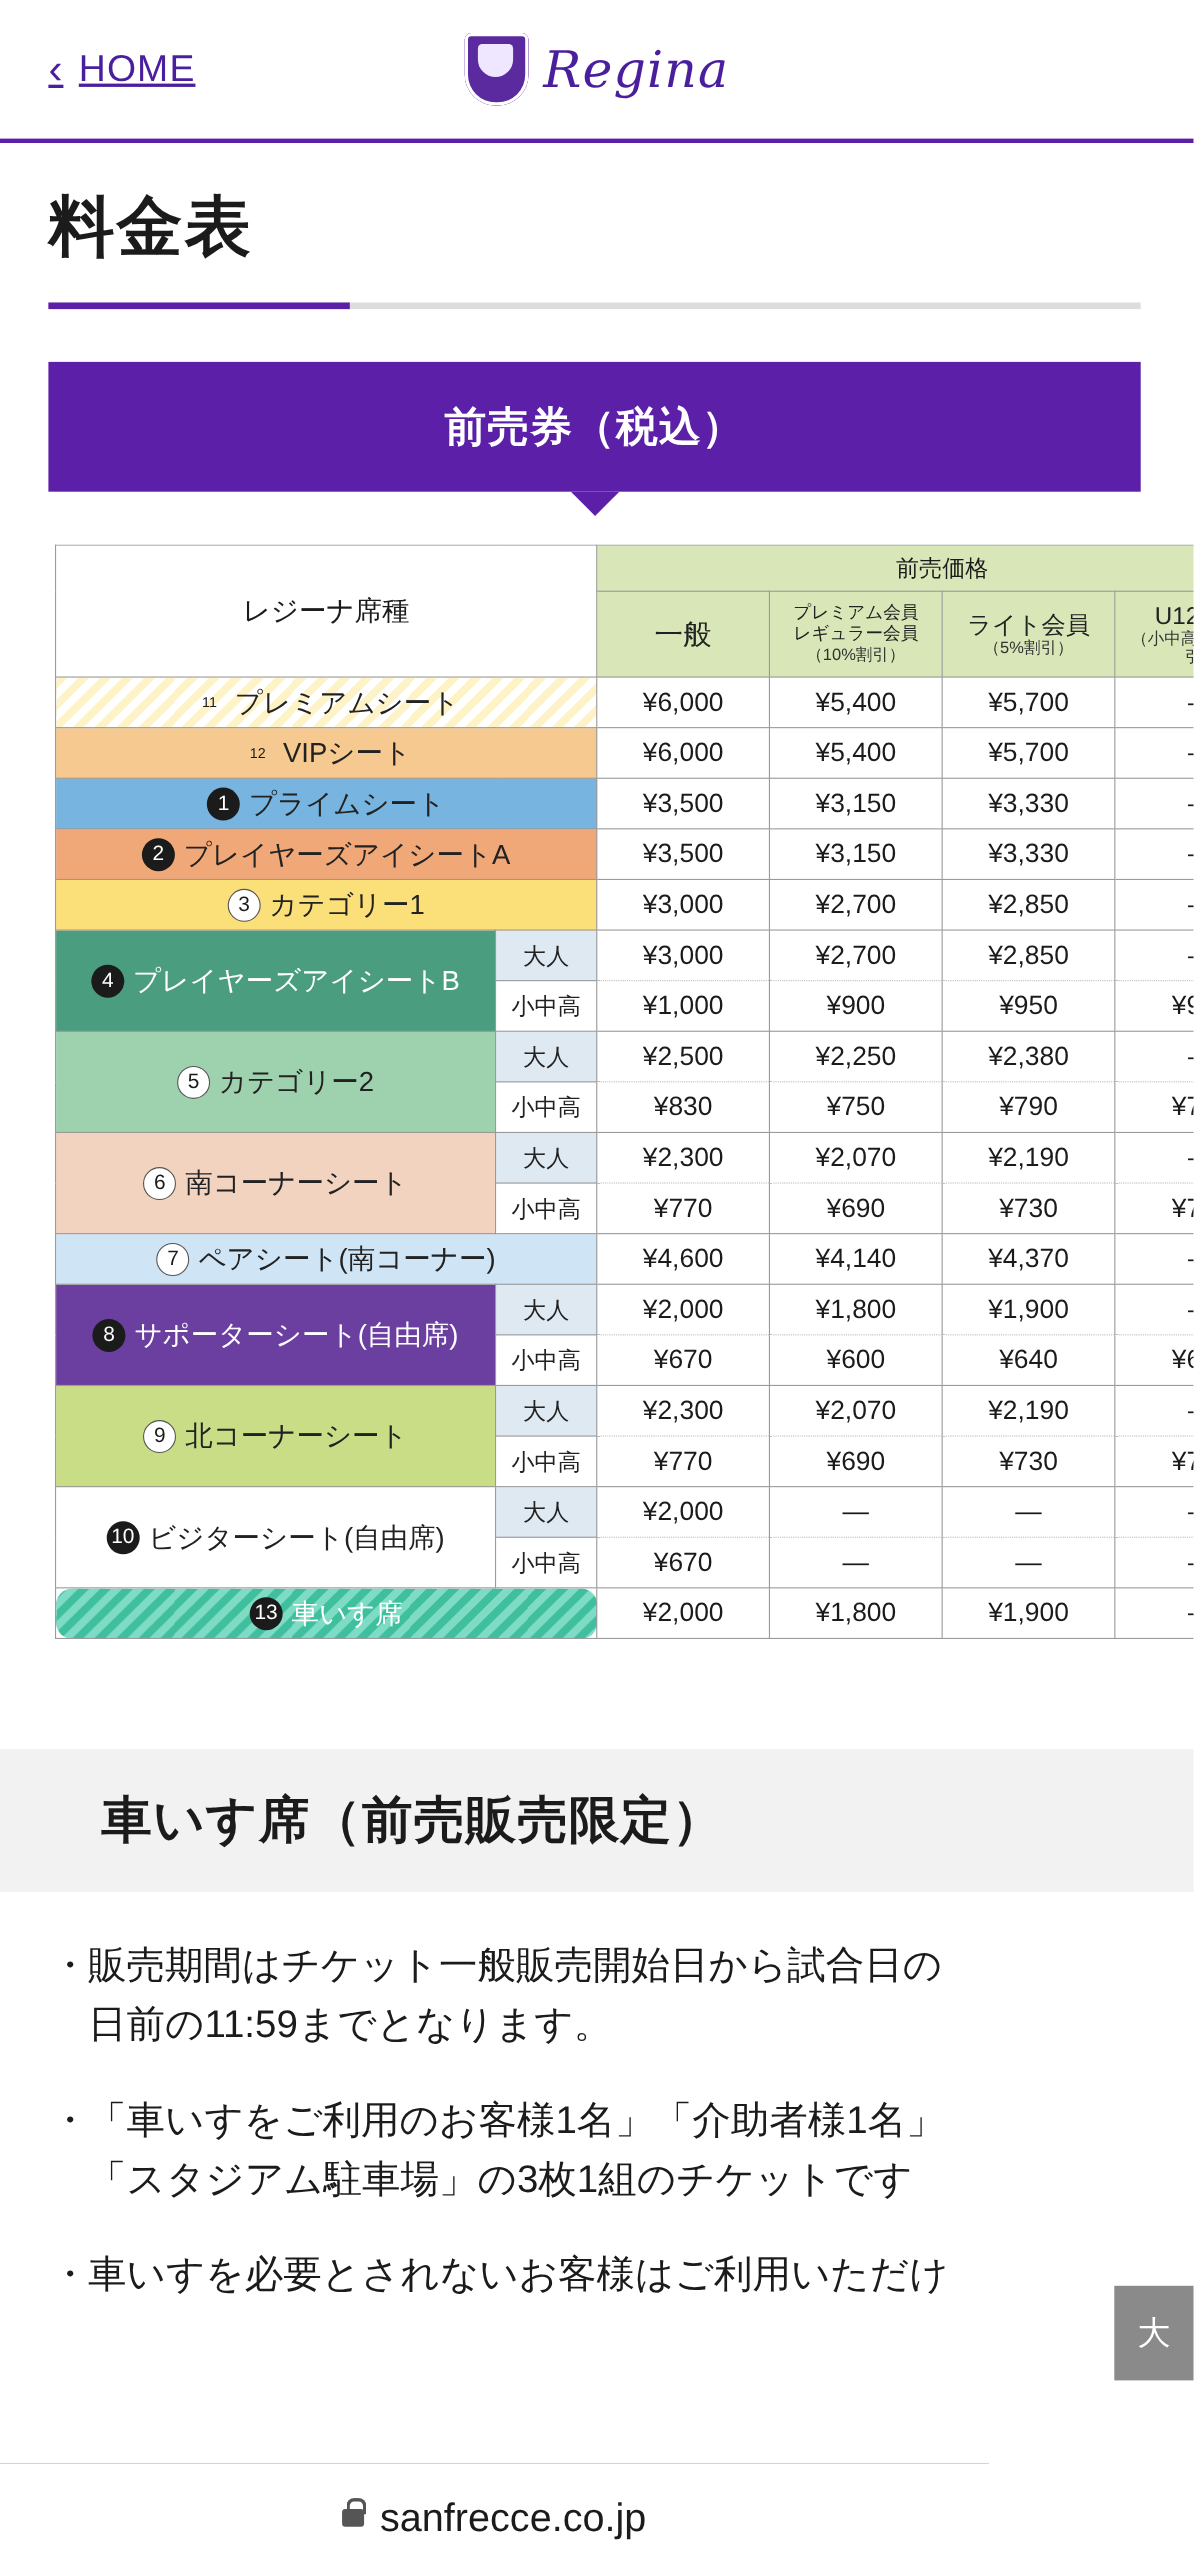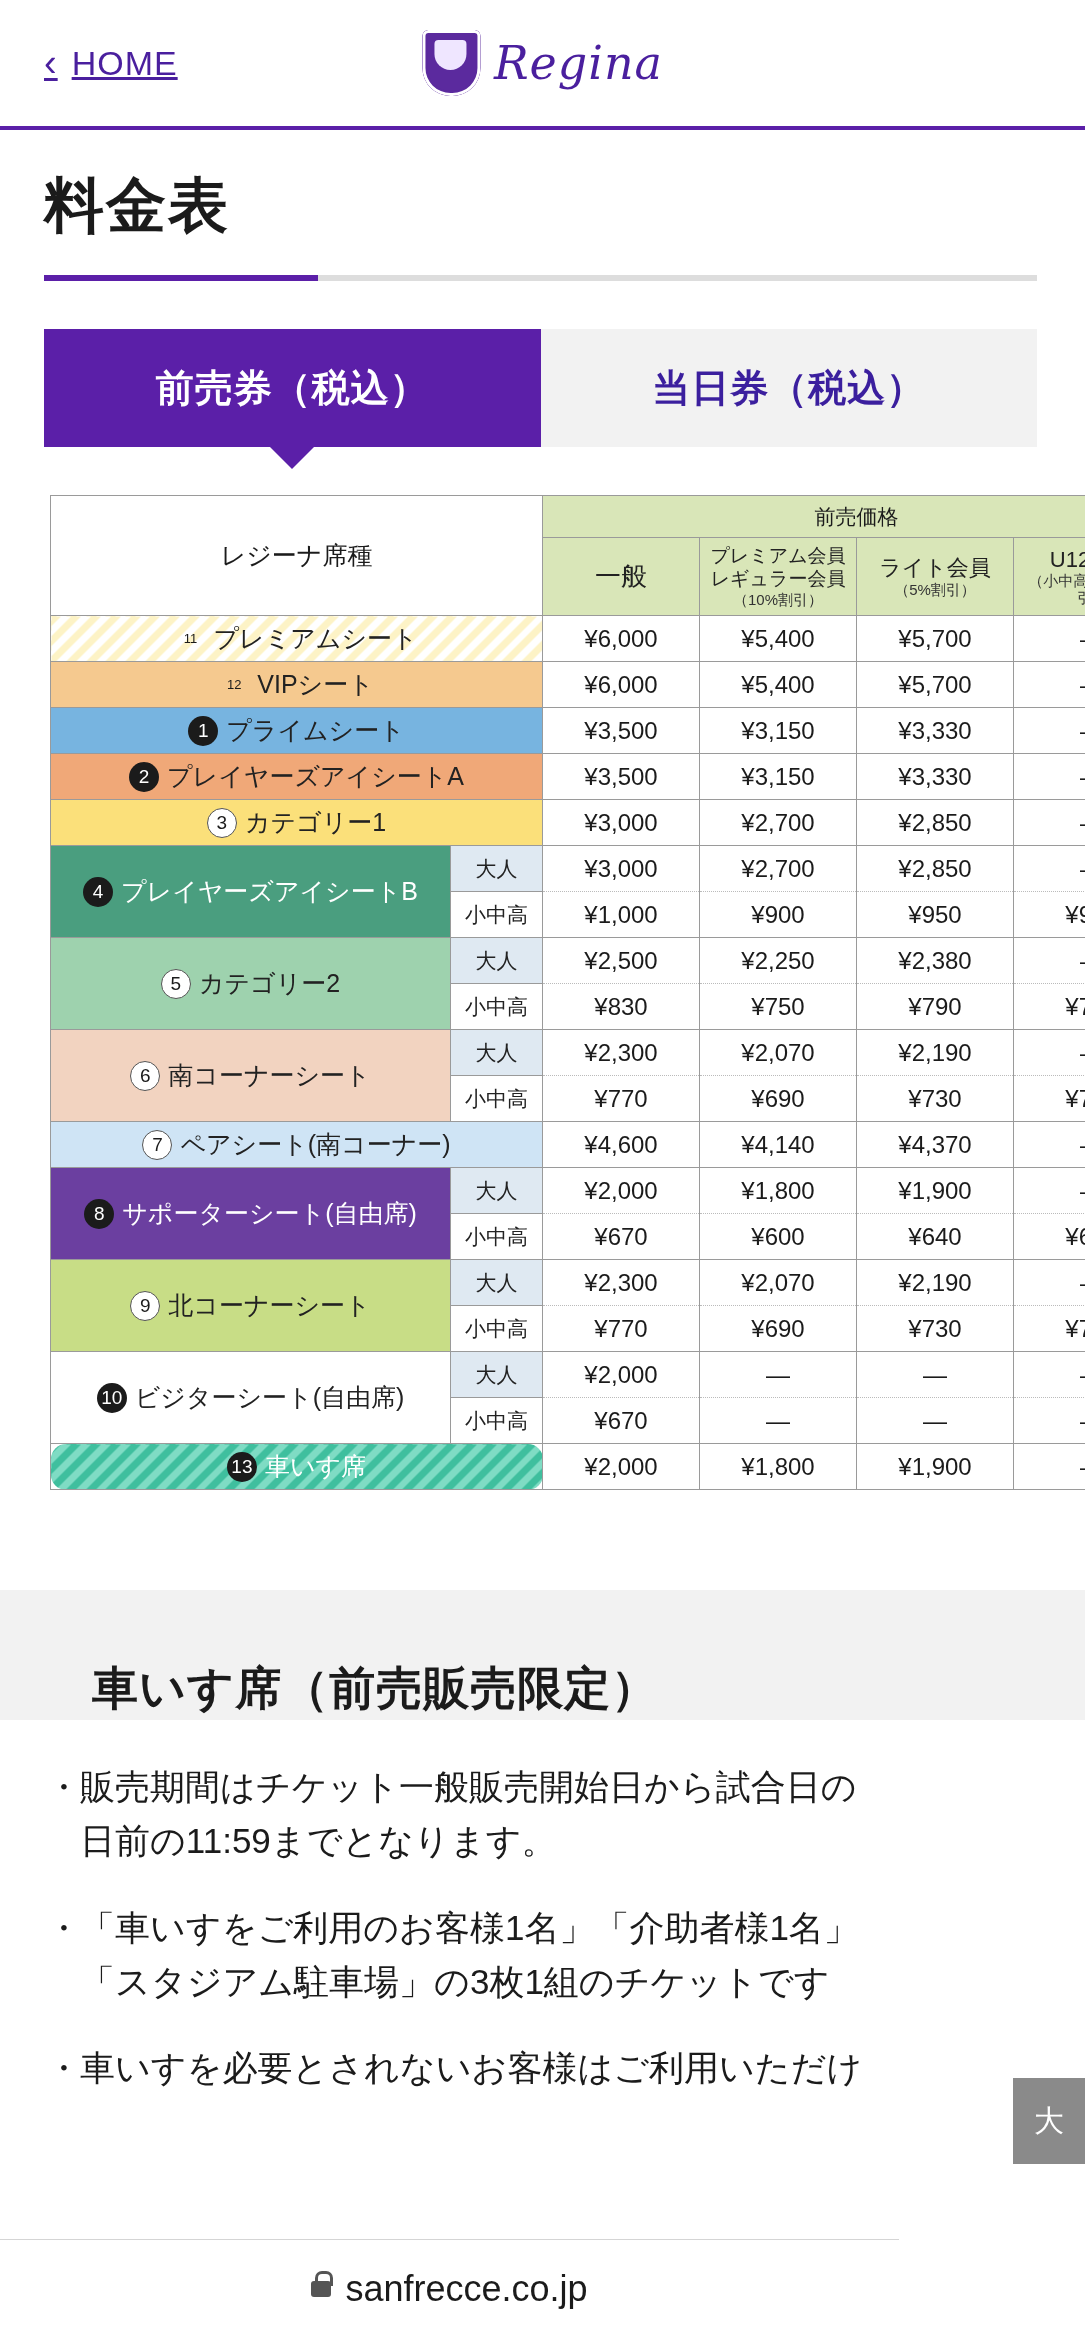--- a/index.html
+++ b/index.html
@@ -228,21 +228,21 @@
     font-weight: normal;
   }
   .hdr-cell {
     background: #d9e6b8 !important;
     height: 78px;
     line-height: 1.15;
     padding: 4px 2px;
     font-weight: normal;
   }
   .hdr-main { font-size: 26px; display: block; }
-  .hdr-main-sm { font-size: 19px; display: block; line-height: 1.2; }
+  .hdr-main-sm { font-size: 16px; display: block; line-height: 1.2; font-family: Liberation Mono, monospace; }
   .hdr-note { font-size: 15px; display: block; color: #333; }
 
   .seatcell {
     text-align: left;
     padding-left: 14px;
     font-size: 25px;
     height: 46px;
     white-space: nowrap;
   }
   .seatcell .num {
@@ -304,21 +304,21 @@
   }
   .pricecell.solid-top { border-top: 1px solid #9a9a9a !important; }
   .pricecell.solid-bot { border-bottom: 1px solid #9a9a9a !important; }
 
   
   .section-band {
     margin-top: 100px;
     background: #f2f2f2;
     height: 130px;
     display: flex;
-    align-items: flex-end;
+    align-items: center;
     padding-left: 92px;
   }
   .section-band h2 {
     margin: 0;
     font-size: 46px;
     font-weight: bold;
     color: #1b1b1b;
     letter-spacing: 1px;
   }
   .notes {
@@ -389,21 +389,20 @@
 
 </div>
 
 <div class="page-title-wrap">
   <div class="page-title">料金表</div>
 </div>
 <div class="title-rule"></div>
 
 <div class="tabs">
   <div class="tab tab-active">前売券（税込）</div>
-  <div class="tab tab-inactive">当日券（税込）</div>
 </div>
 
 <div class="table-scroll">
 <table class="price">
   <colgroup>
     <col class="col-seat">
         <col class="col-sub">
     <col class="col-price">
         <col class="col-price">
         <col class="col-price">

